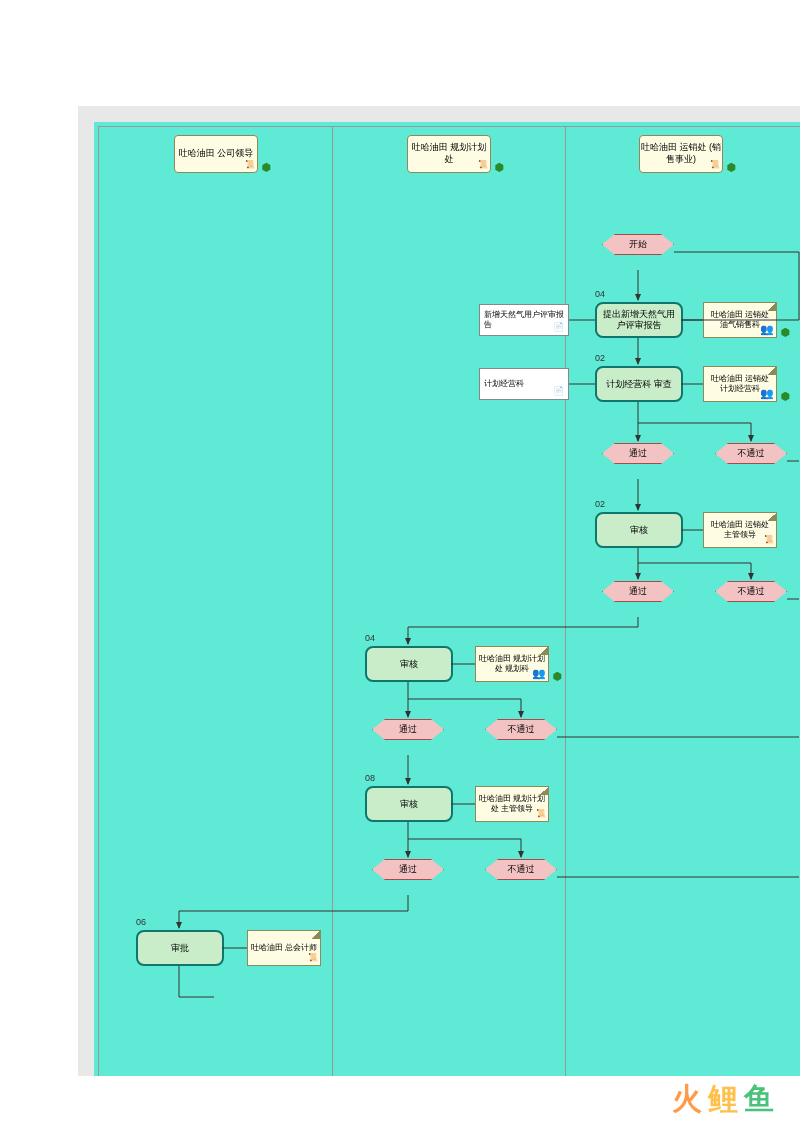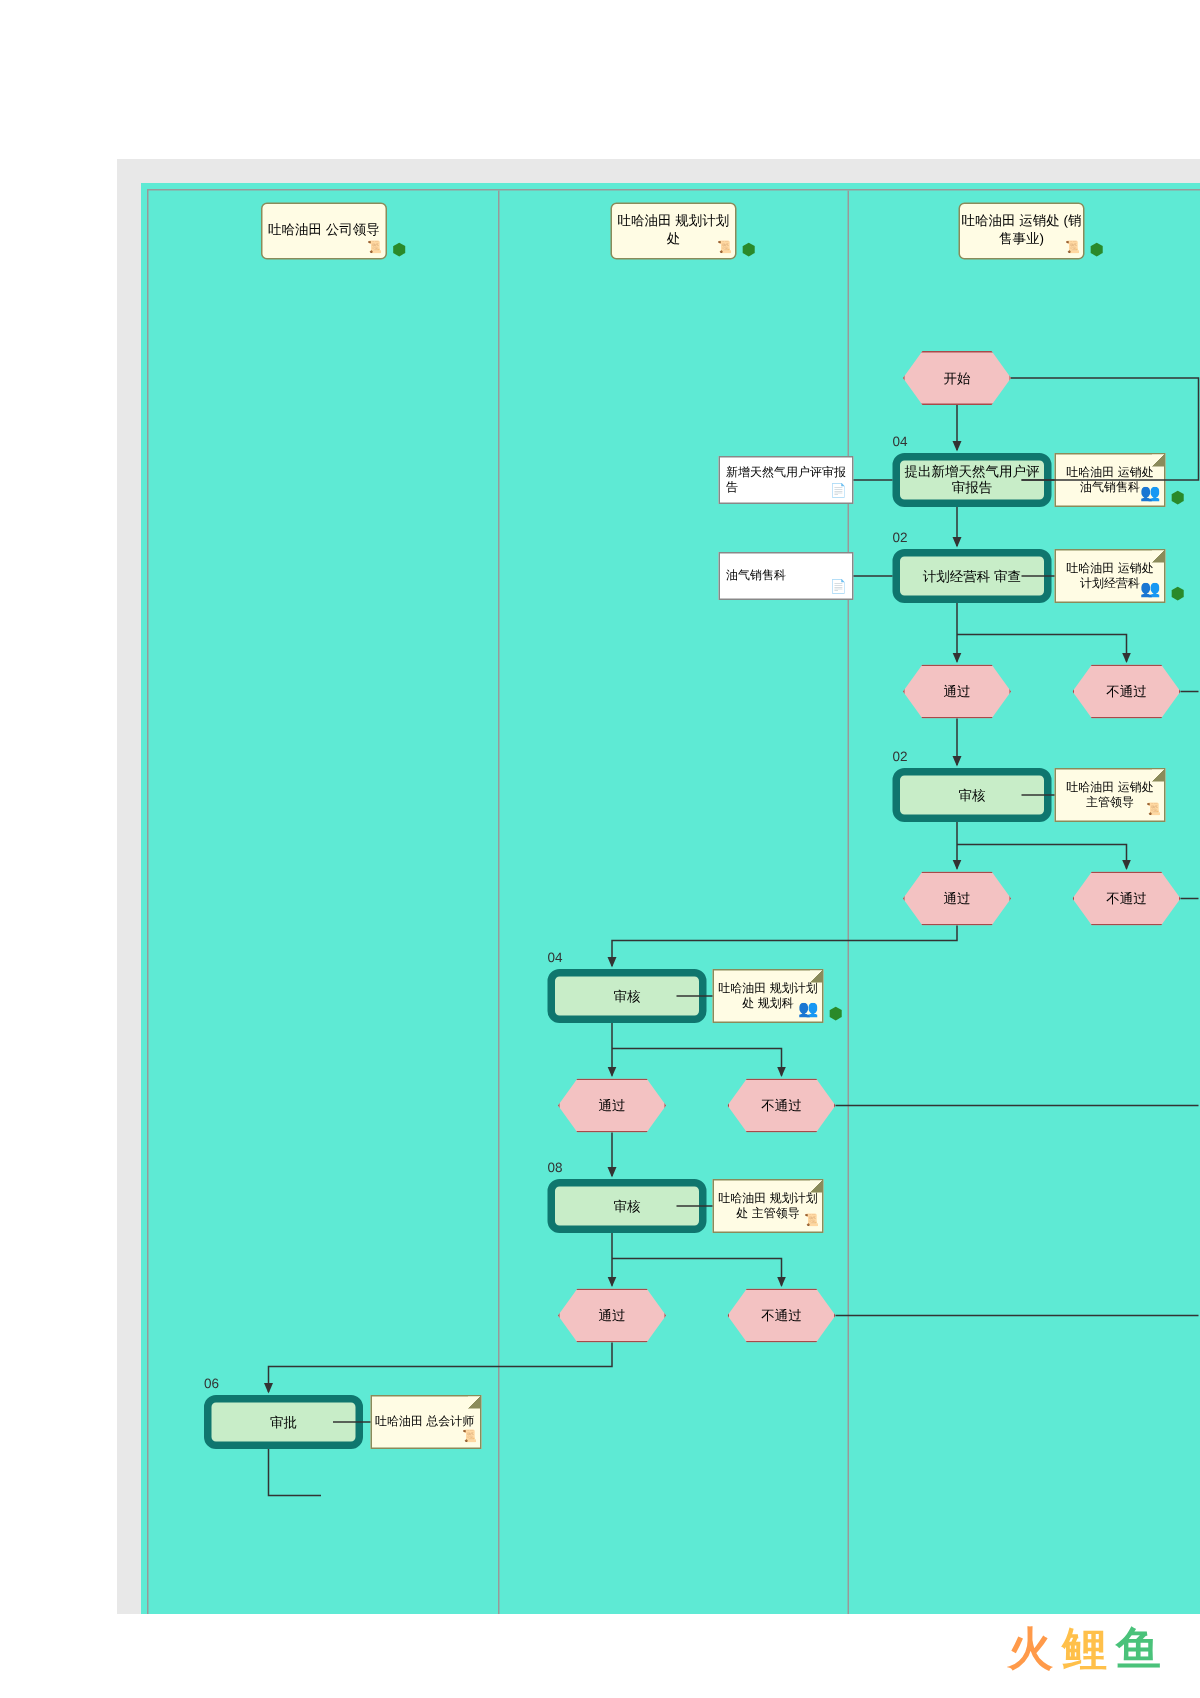--- a/index.html
+++ b/index.html
@@ -3,25 +3,25 @@
 <meta charset="utf-8">
 <style>
 *{box-sizing:border-box;margin:0;padding:0}
 body{width:800px;height:1132px;background:#fff;font-family:"Microsoft YaHei",sans-serif;position:relative;overflow:hidden}
 .frame{position:absolute;left:78px;top:106px;width:722px;height:970px;border-left:16px solid #e8e8e8;border-top:16px solid #e8e8e8;background:#5eead4}
 .inner{position:absolute;inset:4px 0 0 4px;border-left:1px solid #999;border-top:1px solid #999}
 .lane-div{position:absolute;top:0;bottom:0;width:0;border-left:1px solid #999}
 .lane-hdr{position:absolute;top:8px;width:84px;height:38px;background:#fffce4;border:1px solid #8b8b5a;border-radius:4px;font-size:9px;text-align:center;display:flex;align-items:center;justify-content:center;line-height:1.3}
 .corner{position:absolute;right:2px;bottom:2px;font-size:8px}
 .icn{position:absolute;font-size:11px}
-.proc{position:absolute;width:106px;height:36px;background:#c8edc8;border:5px solid #0f766e;border-radius:8px;font-size:9px;display:flex;align-items:center;justify-content:center;text-align:center;line-height:1.2;padding:2px}
-.hex{position:absolute;width:72px;height:36px;display:flex;align-items:center;justify-content:center;font-size:9px}
+.proc{position:absolute;width:88px;height:36px;background:#c8edc8;border:2px solid #0f766e;border-radius:8px;font-size:9px;display:flex;align-items:center;justify-content:center;text-align:center;line-height:1.2;padding:2px}
+.hex{position:absolute;width:72px;height:21px;display:flex;align-items:center;justify-content:center;font-size:9px}
 .hex::before{content:"";position:absolute;inset:0;background:#f3c2c2;border:1px solid #a84a4a;clip-path:polygon(18% 0,82% 0,100% 50%,82% 100%,18% 100%,0 50%)}
 .hex span{position:relative;z-index:1}
-.note{position:absolute;width:74px;height:36px;background:#fffce4;border:1px solid #8b8b5a;font-size:8px;text-align:center;display:flex;align-items:center;line-height:1.2;padding:2px}
+.note{position:absolute;width:74px;height:36px;background:#fffce4;border:1px solid #8b8b5a;font-size:8px;text-align:center;display:flex;align-items:center;justify-content:center;line-height:1.2;padding:2px}
 .note::after{content:"";position:absolute;right:0;top:0;width:8px;height:8px;background:linear-gradient(135deg,#fffce4 50%,#8b8b5a 50%)}
 .doc{position:absolute;width:90px;height:32px;background:#fff;border:1px solid #888;font-size:8px;display:flex;align-items:center;padding-left:4px;line-height:1.2}
 .doc::after{content:"📄";position:absolute;right:3px;bottom:2px;font-size:9px}
 .num{position:absolute;font-size:9px;color:#333}
 svg.arrows{position:absolute;inset:0;width:100%;height:100%;pointer-events:none}
 svg.arrows path{fill:none;stroke:#333;stroke-width:1}
 svg.arrows marker path{fill:#333;stroke:none}
 .wm{position:absolute;right:20px;bottom:12px;font-size:30px;font-weight:bold;letter-spacing:6px}
 .wm .c1{color:#ff9a4a}.wm .c2{color:#ffc04a}.wm .c3{color:#4ac27a}
 </style>
@@ -78,21 +78,21 @@
         <span>计划经营科 审查</span>
       </div>
 <div class="note" style="left:604px;top:239px">
         <span>吐哈油田
 运销处
 计划经营科</span>
         <span class="icn" style="right:2px;bottom:1px">👥</span>
         <span class="icn" style="right:-14px;bottom:-2px;color:#2a8a2a">⬢</span>
       </div>
 <div class="doc" style="left:380px;top:241px">
-        <span>油气销售科</span>
+        <span>计划经营科</span>
       </div>
 
 <div class="hex" style="left:503px;top:316px">
         <span>通过</span>
       </div>
 <div class="hex" style="left:616px;top:316px">
         <span>不通过</span>
       </div>
 
 <span class="num" style="left:496px;top:372px">02</span>

